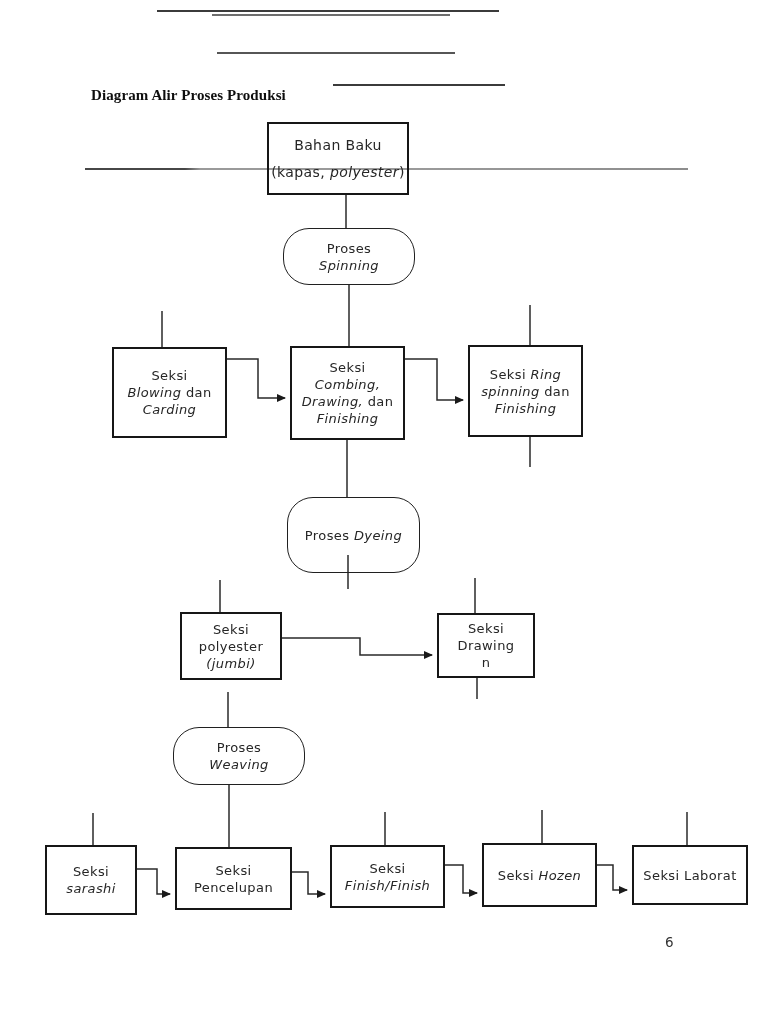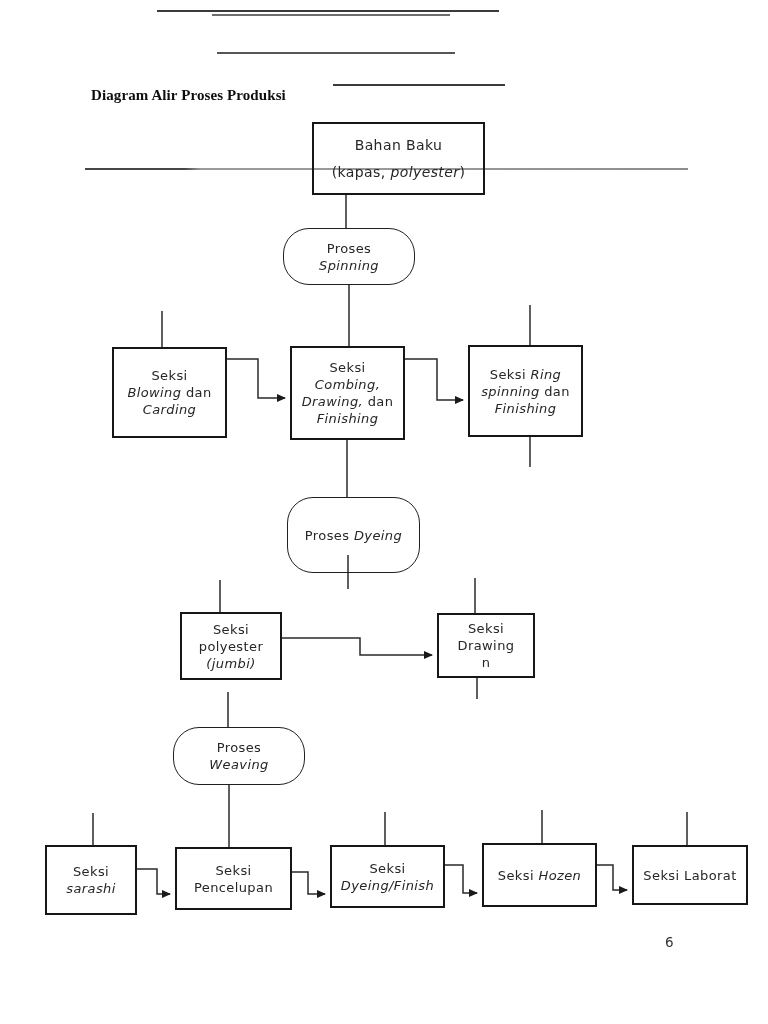--- a/index.html
+++ b/index.html
@@ -73,21 +73,21 @@
     <path d="M93,813 L93,845"></path>
     <path d="M385,812 L385,845"></path>
     <path d="M542,810 L542,843"></path>
     <path d="M687,812 L687,845"></path>
     <path d="M137,869 L157,869 L157,894 L170,894" marker-end="url(#ah)"></path>
     <path d="M292,872 L308,872 L308,894 L325,894" marker-end="url(#ah)"></path>
     <path d="M445,865 L463,865 L463,893 L477,893" marker-end="url(#ah)"></path>
     <path d="M597,865 L613,865 L613,890 L627,890" marker-end="url(#ah)"></path>
   </svg>
 
-  <div class="nbox" id="bahan-baku" style="left:267px;top:122px;width:173px;height:73px;margin-left:45px;">
+  <div class="nbox" id="bahan-baku" style="left:267px;top:122px;width:142px;height:73px;">
     <div class="ln">Bahan Baku</div>
     <div class="ln"><span>(kapas, </span><span class="it">polyester</span><span>)</span></div>
   </div>
 
   <div class="rbox" style="left:283px;top:228px;width:132px;height:57px;">
     <div class="ln">Proses</div>
     <div class="ln it">Spinning</div>
   </div>
 
   <div class="nbox" style="left:112px;top:347px;width:115px;height:91px;">
@@ -135,21 +135,21 @@
     <div class="ln it">sarashi</div>
   </div>
 
   <div class="nbox" style="left:175px;top:847px;width:117px;height:63px;">
     <div class="ln">Seksi</div>
     <div class="ln">Pencelupan</div>
   </div>
 
   <div class="nbox" style="left:330px;top:845px;width:115px;height:63px;">
     <div class="ln">Seksi</div>
-    <div class="ln it">Dyeing/Finish</div>
+    <div class="ln it">Finish/Finish</div>
   </div>
 
   <div class="nbox" style="left:632px;top:845px;width:116px;height:60px;">
     <div class="ln">Seksi Laborat</div>
   </div>
 
   <div class="nbox" style="left:482px;top:843px;width:115px;height:64px;">
     <div class="ln"><span>Seksi </span><span class="it">Hozen</span></div>
   </div>
 

